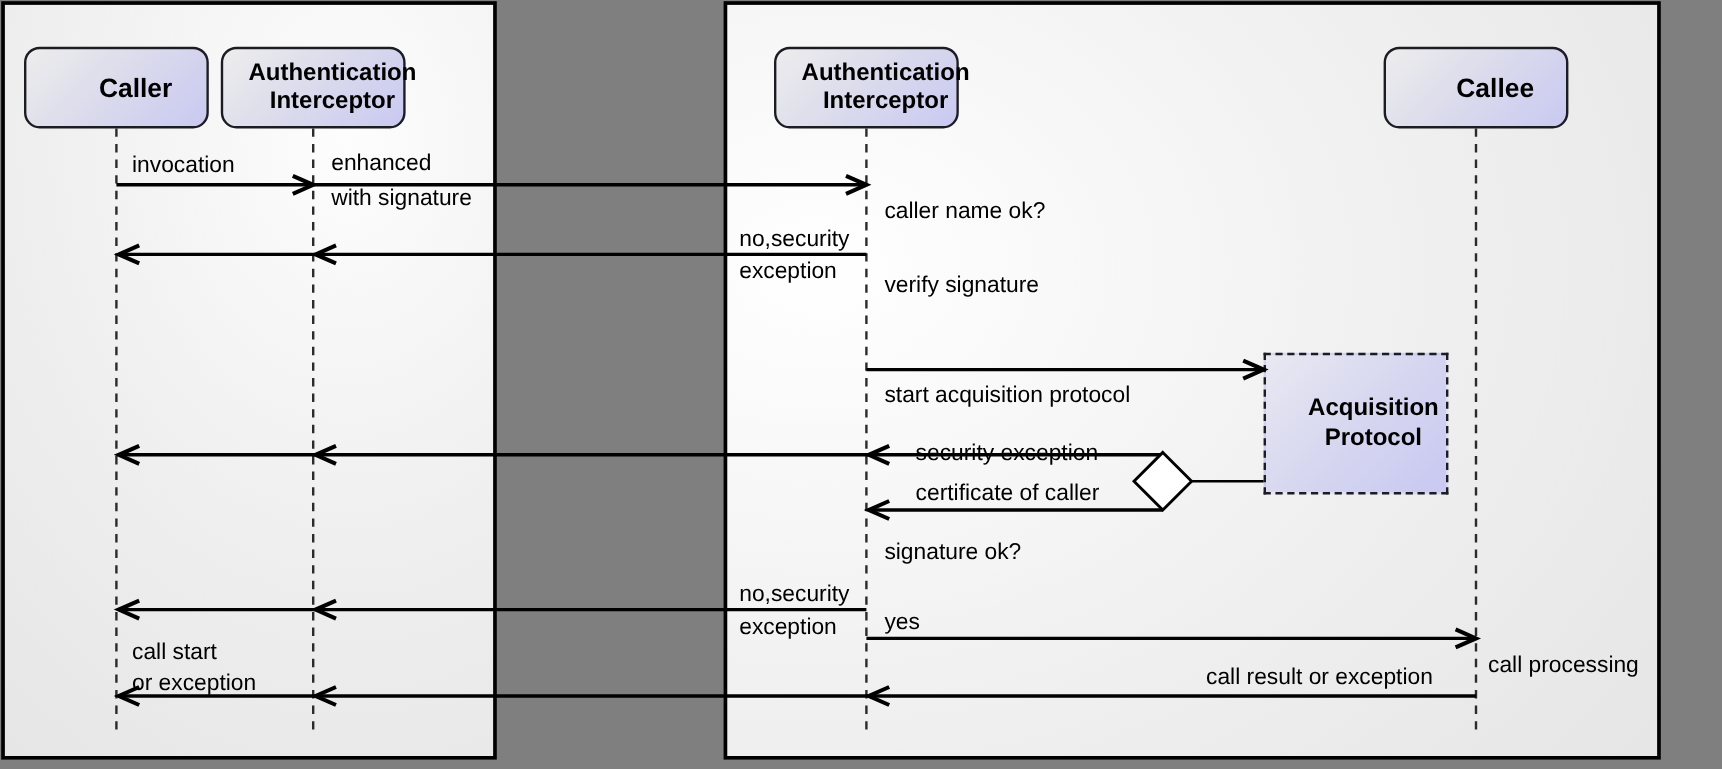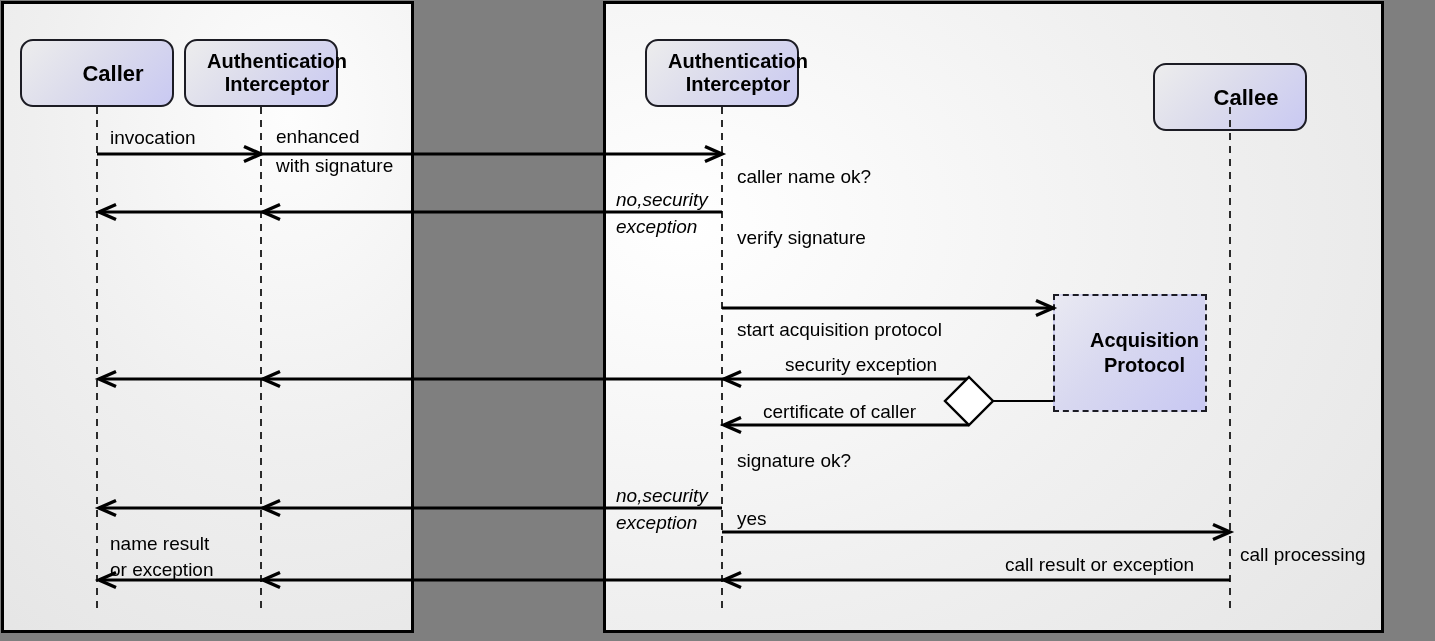--- a/index.html
+++ b/index.html
@@ -37,57 +37,57 @@
     background:linear-gradient(135deg,#e9e9f2 0%,#d8d8f0 45%,#c8c8f2 100%);
     display:flex;align-items:center;justify-content:center;text-align:center;
     font-weight:bold;font-size:20px;line-height:25px;
     white-space:pre-line;box-sizing:border-box;padding-left:29px;
   }
   .label{
     position:absolute;font-size:19px;line-height:26px;
     white-space:pre-line;
   }
   .lh29{line-height:29px;}
-  .lh27{line-height:27px;font-style:italic;}
+  .lh27{line-height:27px;}
   svg.overlay{position:absolute;left:0;top:0;pointer-events:none;}
   .msgline{stroke:#000;stroke-width:2.8;fill:none;}
   .thin{stroke-width:2.2;}
   .head{stroke:#000;stroke-width:3.4;fill:none;stroke-linejoin:miter;}
   .lifeline{stroke:#2b2b2b;stroke-width:2;stroke-dasharray:7 6;fill:none;}
   .diamond{fill:#ffffff;stroke:#000;stroke-width:2.4;}
 </style>
 </head>
 <body>
 
 <div class="stage">
 
   <div class="panel panel-left"></div>
   <div class="panel panel-right"></div>
 
   <div class="actor single" style="left:20px;">Caller</div>
   <div class="actor" style="left:184px;">Authentication
 Interceptor</div>
   <div class="actor" style="left:645px;">Authentication
 Interceptor</div>
-  <div class="actor single" style="left:1153px;margin-top:24px;">Callee</div>
+  <div class="actor single" style="left:1153px;">Callee</div>
   <div class="acq-box">Acquisition
 Protocol</div>
 
   <div class="label" style="left:110px;top:125px;">invocation</div>
   <div class="label lh29" style="left:276px;top:122px;">enhanced
 with signature</div>
-  <div class="label" style="left:110px;top:531px;">name result
+  <div class="label" style="left:110px;top:531px;">call start
 or exception</div>
 
   <div class="label" style="left:737px;top:164px;">caller name ok?</div>
   <div class="label lh27" style="left:616px;top:186px;">no,security
 exception</div>
   <div class="label" style="left:737px;top:225px;">verify signature</div>
   <div class="label" style="left:737px;top:317px;">start acquisition protocol</div>
-  <div class="label" style="left:763px;top:352px;margin-left:22px;">security exception</div>
+  <div class="label" style="left:763px;top:365px;">security exception</div>
   <div class="label" style="left:763px;top:399px;">certificate of caller</div>
   <div class="label" style="left:737px;top:448px;">signature ok?</div>
   <div class="label lh27" style="left:616px;top:482px;">no,security
 exception</div>
   <div class="label" style="left:737px;top:506px;">yes</div>
   <div class="label" style="left:1005px;top:552px;">call result or exception</div>
   <div class="label" style="left:1240px;top:542px;">call processing</div>
 
   <svg class="overlay" width="1435" height="641" viewBox="0 0 1435 641">
 

